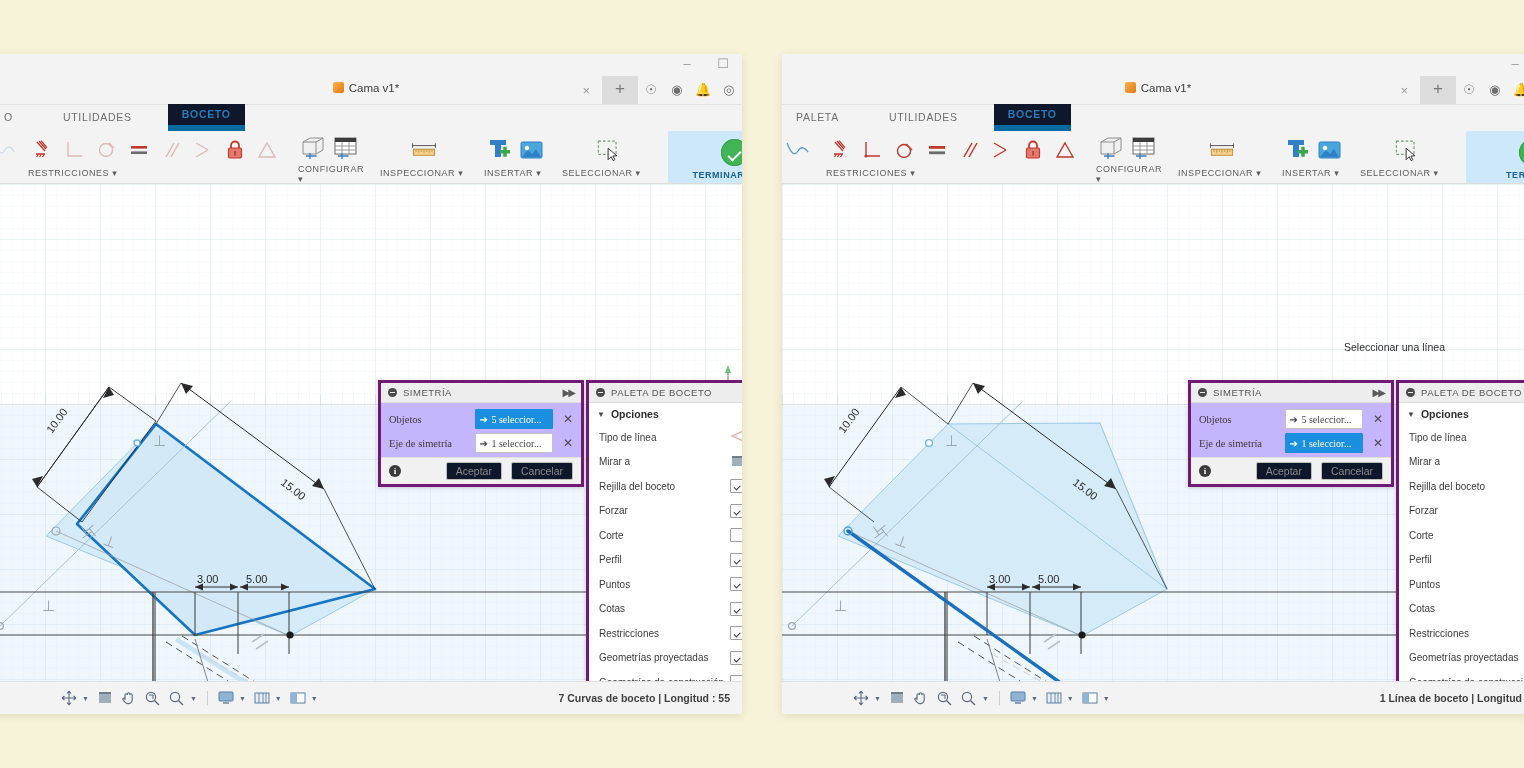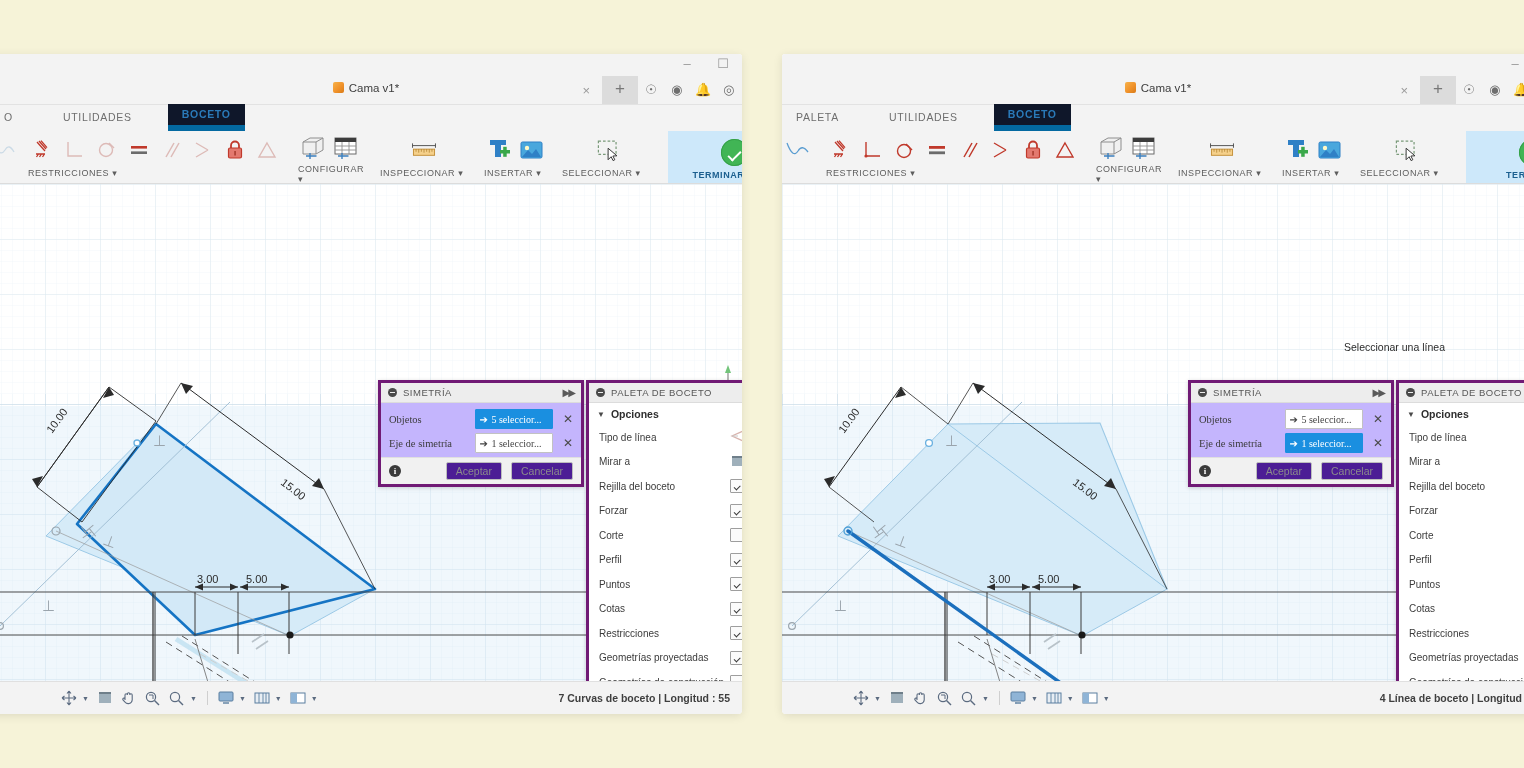--- a/index.html
+++ b/index.html
@@ -130,21 +130,21 @@
   .xbtn{margin-left:10px;font-size:12px;color:#4a4a4a;line-height:1;}
   .sim-ft{
     height:26px;display:flex;align-items:center;justify-content:space-between;
     padding:0 8px;background:#f1f1f1;border-top:1px solid #e0e0e0;
   }
   .infodot{
     width:12px;height:12px;border-radius:50%;background:#3a3a3a;color:#fff;
     font-size:9px;font-weight:bold;text-align:center;line-height:12px;font-family:"Liberation Serif",serif;
   }
   .btn{
-    border:1px solid #bdbdbd;background:#4c1d95;border-radius:2px;
+    border:1px solid #bdbdbd;background:#0f172a;border-radius:2px;
     font-size:10.5px;color:#8b8b8b;padding:2px 9px;margin-left:6px;
   }
 
   
   .pal{background:#fff;}
   .pal-sec{
     height:22px;display:flex;align-items:center;padding:0 8px;font-size:10.5px;
     font-weight:bold;color:#2e2e2e;background:#fff;
   }
   .pal-sec .tri{font-size:8px;margin-right:6px;color:#4a4a4a;}
@@ -987,15 +987,15 @@
       </div>
       <span class="caret">▼</span>
       <div class="ic">
         <svg width="18" height="16" viewBox="0 0 18 16">
             <rect x="2" y="3" width="14" height="10" fill="#fff" stroke="#5b7fa0" stroke-width="1"></rect>
             <rect x="2" y="3" width="6" height="10" fill="#8fb4d6"></rect>
           </svg>
       </div>
       <span class="caret">▼</span>
     </div>
-    <div class="status">4 Línea de boceto | Longitud</div>
+    <div class="status">1 Línea de boceto | Longitud</div>
   </div>
 </div>
 
 </body></html>

